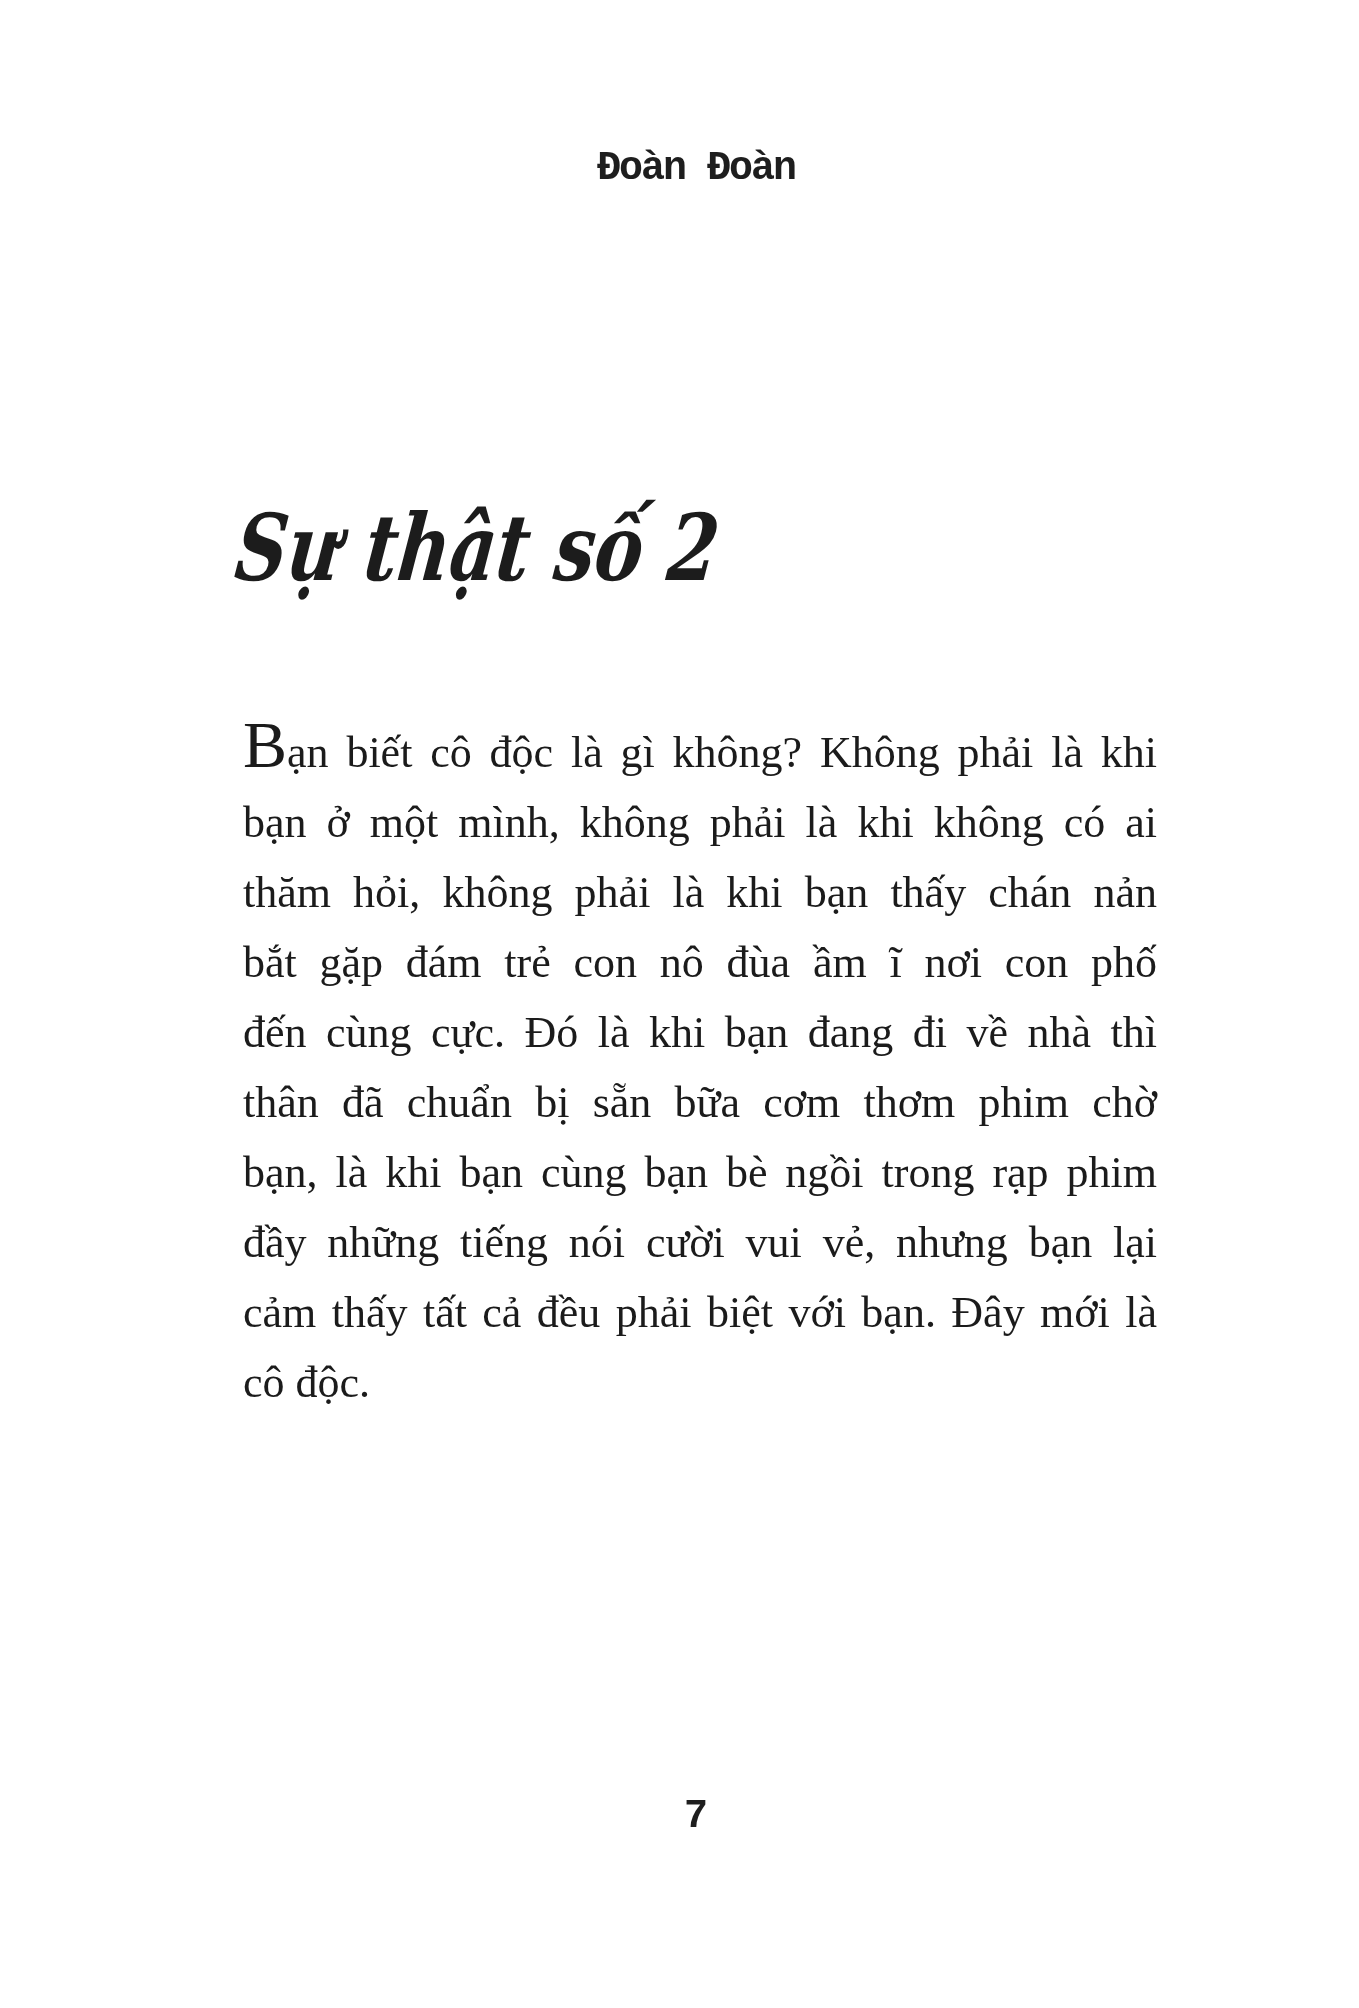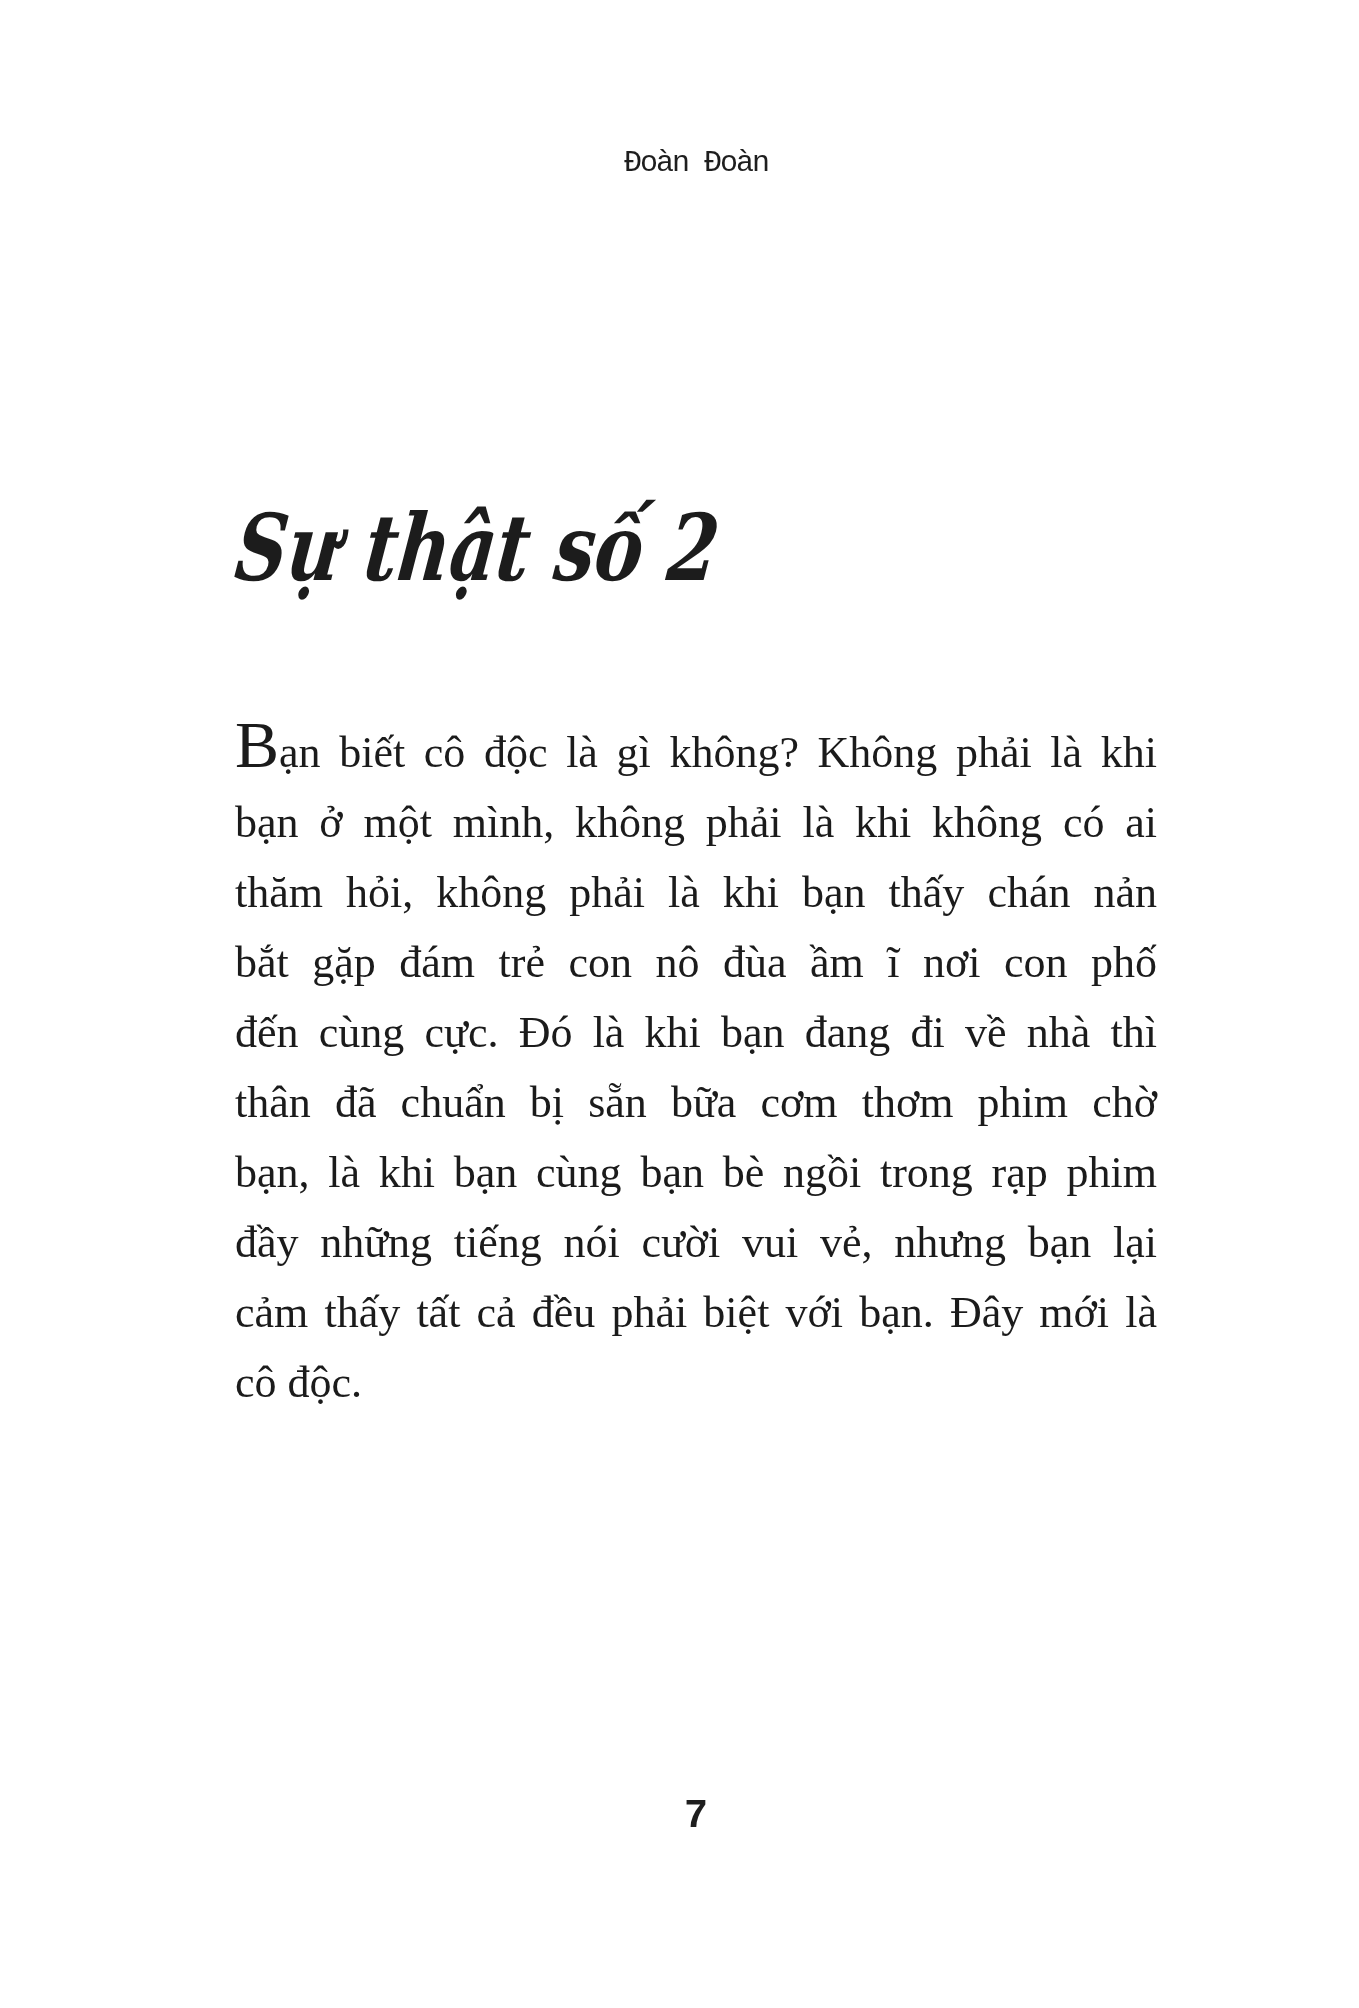--- a/index.html
+++ b/index.html
@@ -12,22 +12,22 @@
     font-family: "Liberation Serif", serif;
     color: #1b1b1b;
   }
   .running-header {
     position: absolute;
     top: 146px;
     left: 235px;
     width: 922px;
     text-align: center;
     font-family: "Liberation Mono", monospace;
-    font-size: 30px;
-    font-weight: normal;
+    font-size: 40px;
+    font-weight: bold;
     letter-spacing: -2px;
     color: #1e1e1e;
   }
   .chapter-title {
     position: absolute;
     top: 498px;
     left: 231px;
     font-family: "DejaVu Serif", serif;
     font-style: italic;
     font-weight: bold;
@@ -46,20 +46,21 @@
     font-size: 44px;
     color: #1b1b1b;
   }
   .body-line {
     height: 70px;
     line-height: 70px;
     text-align: justify;
     text-align-last: justify;
     overflow: visible;
     white-space: nowrap;
+    margin-left: 8px;
   }
   
   .body-line { white-space: normal; }
   .body-line.last-line {
     text-align: left;
     text-align-last: left;
   }
   .initial-cap {
     font-size: 66px;
     line-height: 0;

